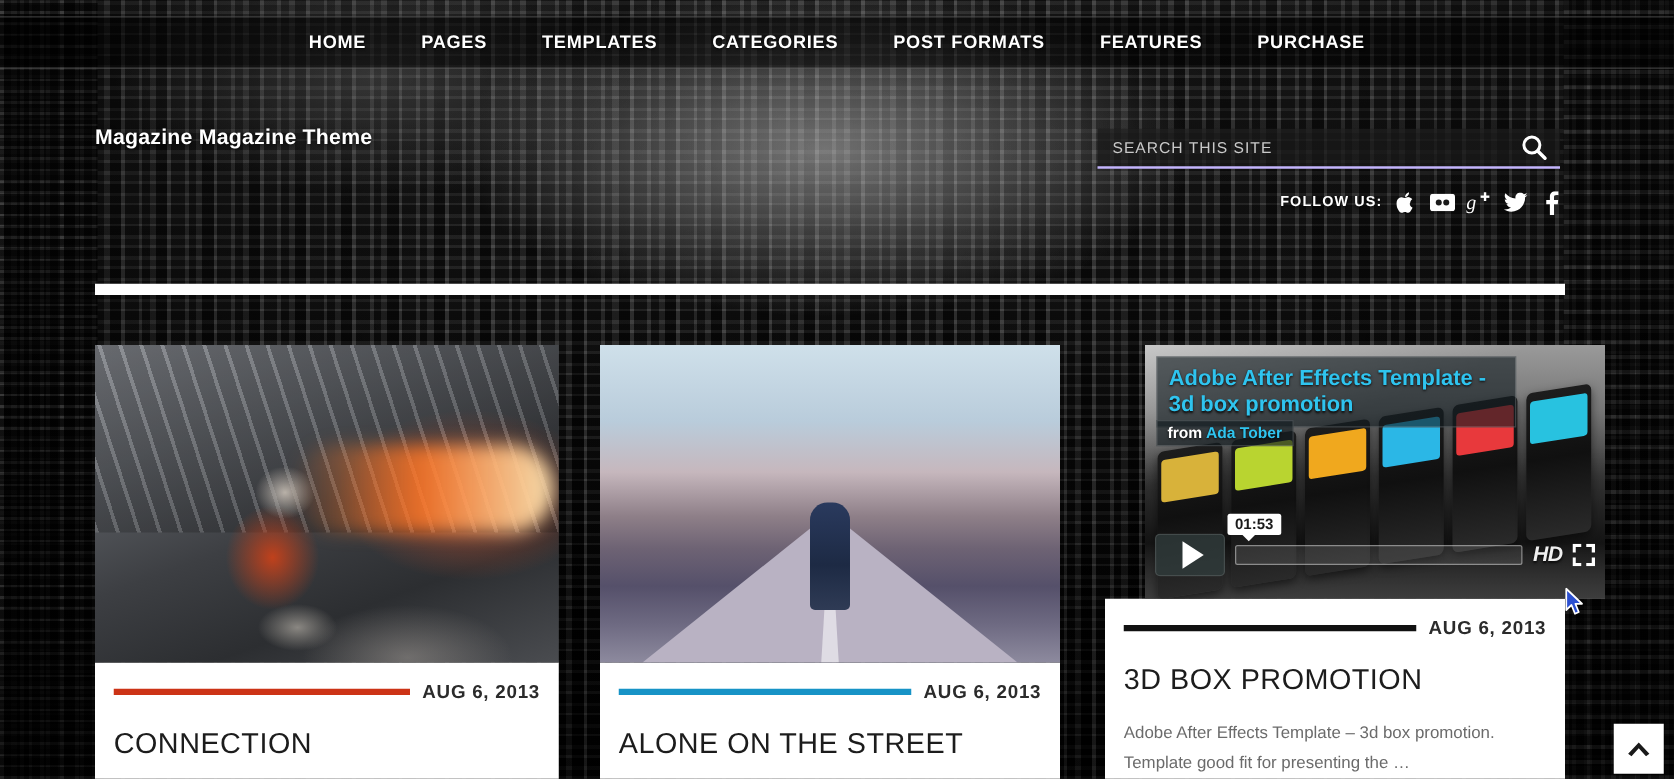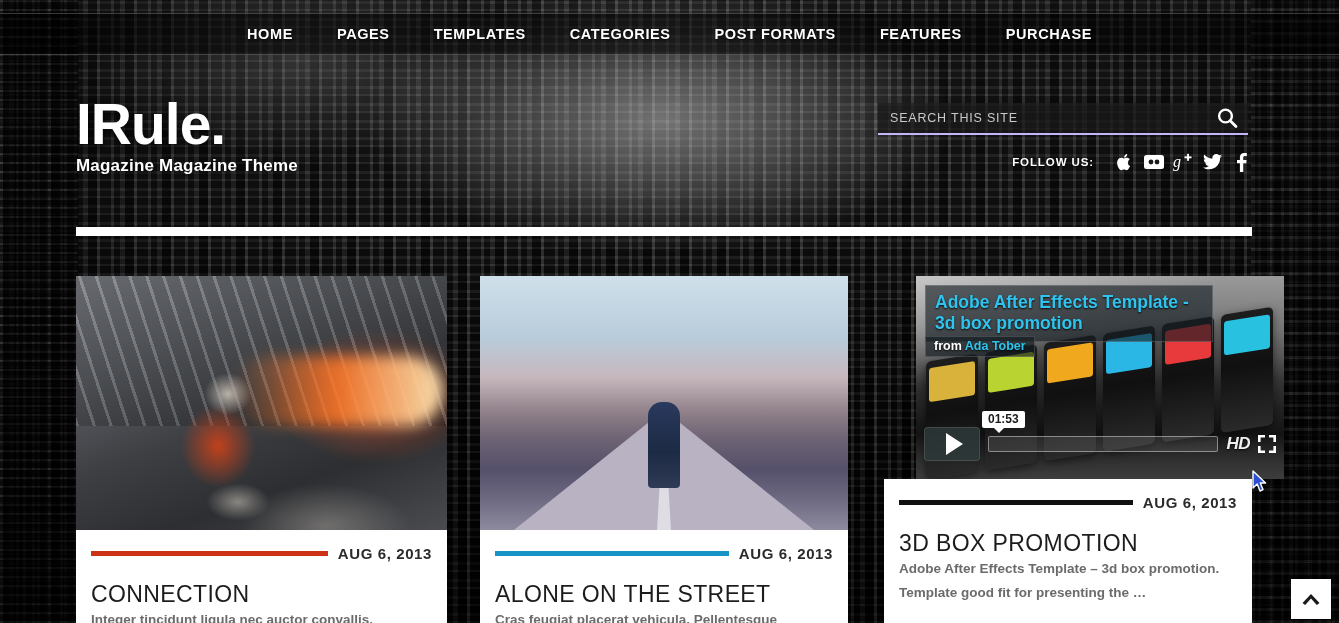--- a/index.html
+++ b/index.html
@@ -98,21 +98,21 @@
     display: flex; align-items: center; justify-content: center;
   }
 
   
   #follow-row {
     position: absolute; right: 88px; top: 152px;
     display: flex; align-items: center; gap: 9px;
   }
   #follow-label {
     color: #fff; font-size: 11.5px; font-weight: bold; letter-spacing: 0.9px;
-    margin-right: 12px; text-shadow: 0 1px 3px rgba(0,0,0,0.9);
+    margin-right: 0; text-shadow: 0 1px 3px rgba(0,0,0,0.9);
   }
   .social-ico {
     width: 20px; height: 20px; display: flex; align-items: center; justify-content: center;
     cursor: pointer;
   }
   .social-ico svg { display: block; }
 
   
   #white-bar {
     position: absolute; left: 76px; top: 227px; width: 1176px; height: 9px;
@@ -277,21 +277,21 @@
   .accent-bar { height: 5px; flex: 1; }
   .meta-date {
     font-size: 15px; font-weight: bold; color: #2b2b2b; letter-spacing: 0.6px;
     white-space: nowrap;
   }
   .card-title {
     font-size: 23px; color: #1c1c1c; letter-spacing: 0.4px;
     margin-top: 19px; font-weight: normal; text-transform: uppercase;
   }
   .card-excerpt {
-    font-size: 13.5px; color: #6b6b6b; line-height: 24px;  font-weight: bold;
+    font-size: 13.5px; color: #6b6b6b; line-height: 24px; margin-top: 17px;
   }
 
   
   #to-top {
     position: absolute; left: 1291px; top: 579px; width: 40px; height: 40px;
     background: #fff; display: flex; align-items: center; justify-content: center;
     cursor: pointer; box-shadow: 0 1px 3px rgba(0,0,0,0.4);
   }
 
   
@@ -313,21 +313,20 @@
       <li>PAGES</li>
       <li>TEMPLATES</li>
       <li>CATEGORIES</li>
       <li>POST FORMATS</li>
       <li>FEATURES</li>
       <li>PURCHASE</li>
     </ul>
   </nav>
 
   <div id="logo-block">
-    <div id="logo-title">IRule.</div>
     <div id="logo-tagline">Magazine Magazine Theme</div>
   </div>
 
   <form id="search-wrap">
     <input id="search-input" type="text" placeholder="SEARCH THIS SITE" style="">
     <button id="search-btn" type="submit">
       <svg width="22" height="22" viewBox="0 0 22 22">
         <circle cx="9.5" cy="9" r="6.4" fill="none" stroke="#ffffff" stroke-width="2.4"></circle>
         <line x1="14.2" y1="13.8" x2="20" y2="19.6" stroke="#ffffff" stroke-width="2.8" stroke-linecap="round"></line>
       </svg>

